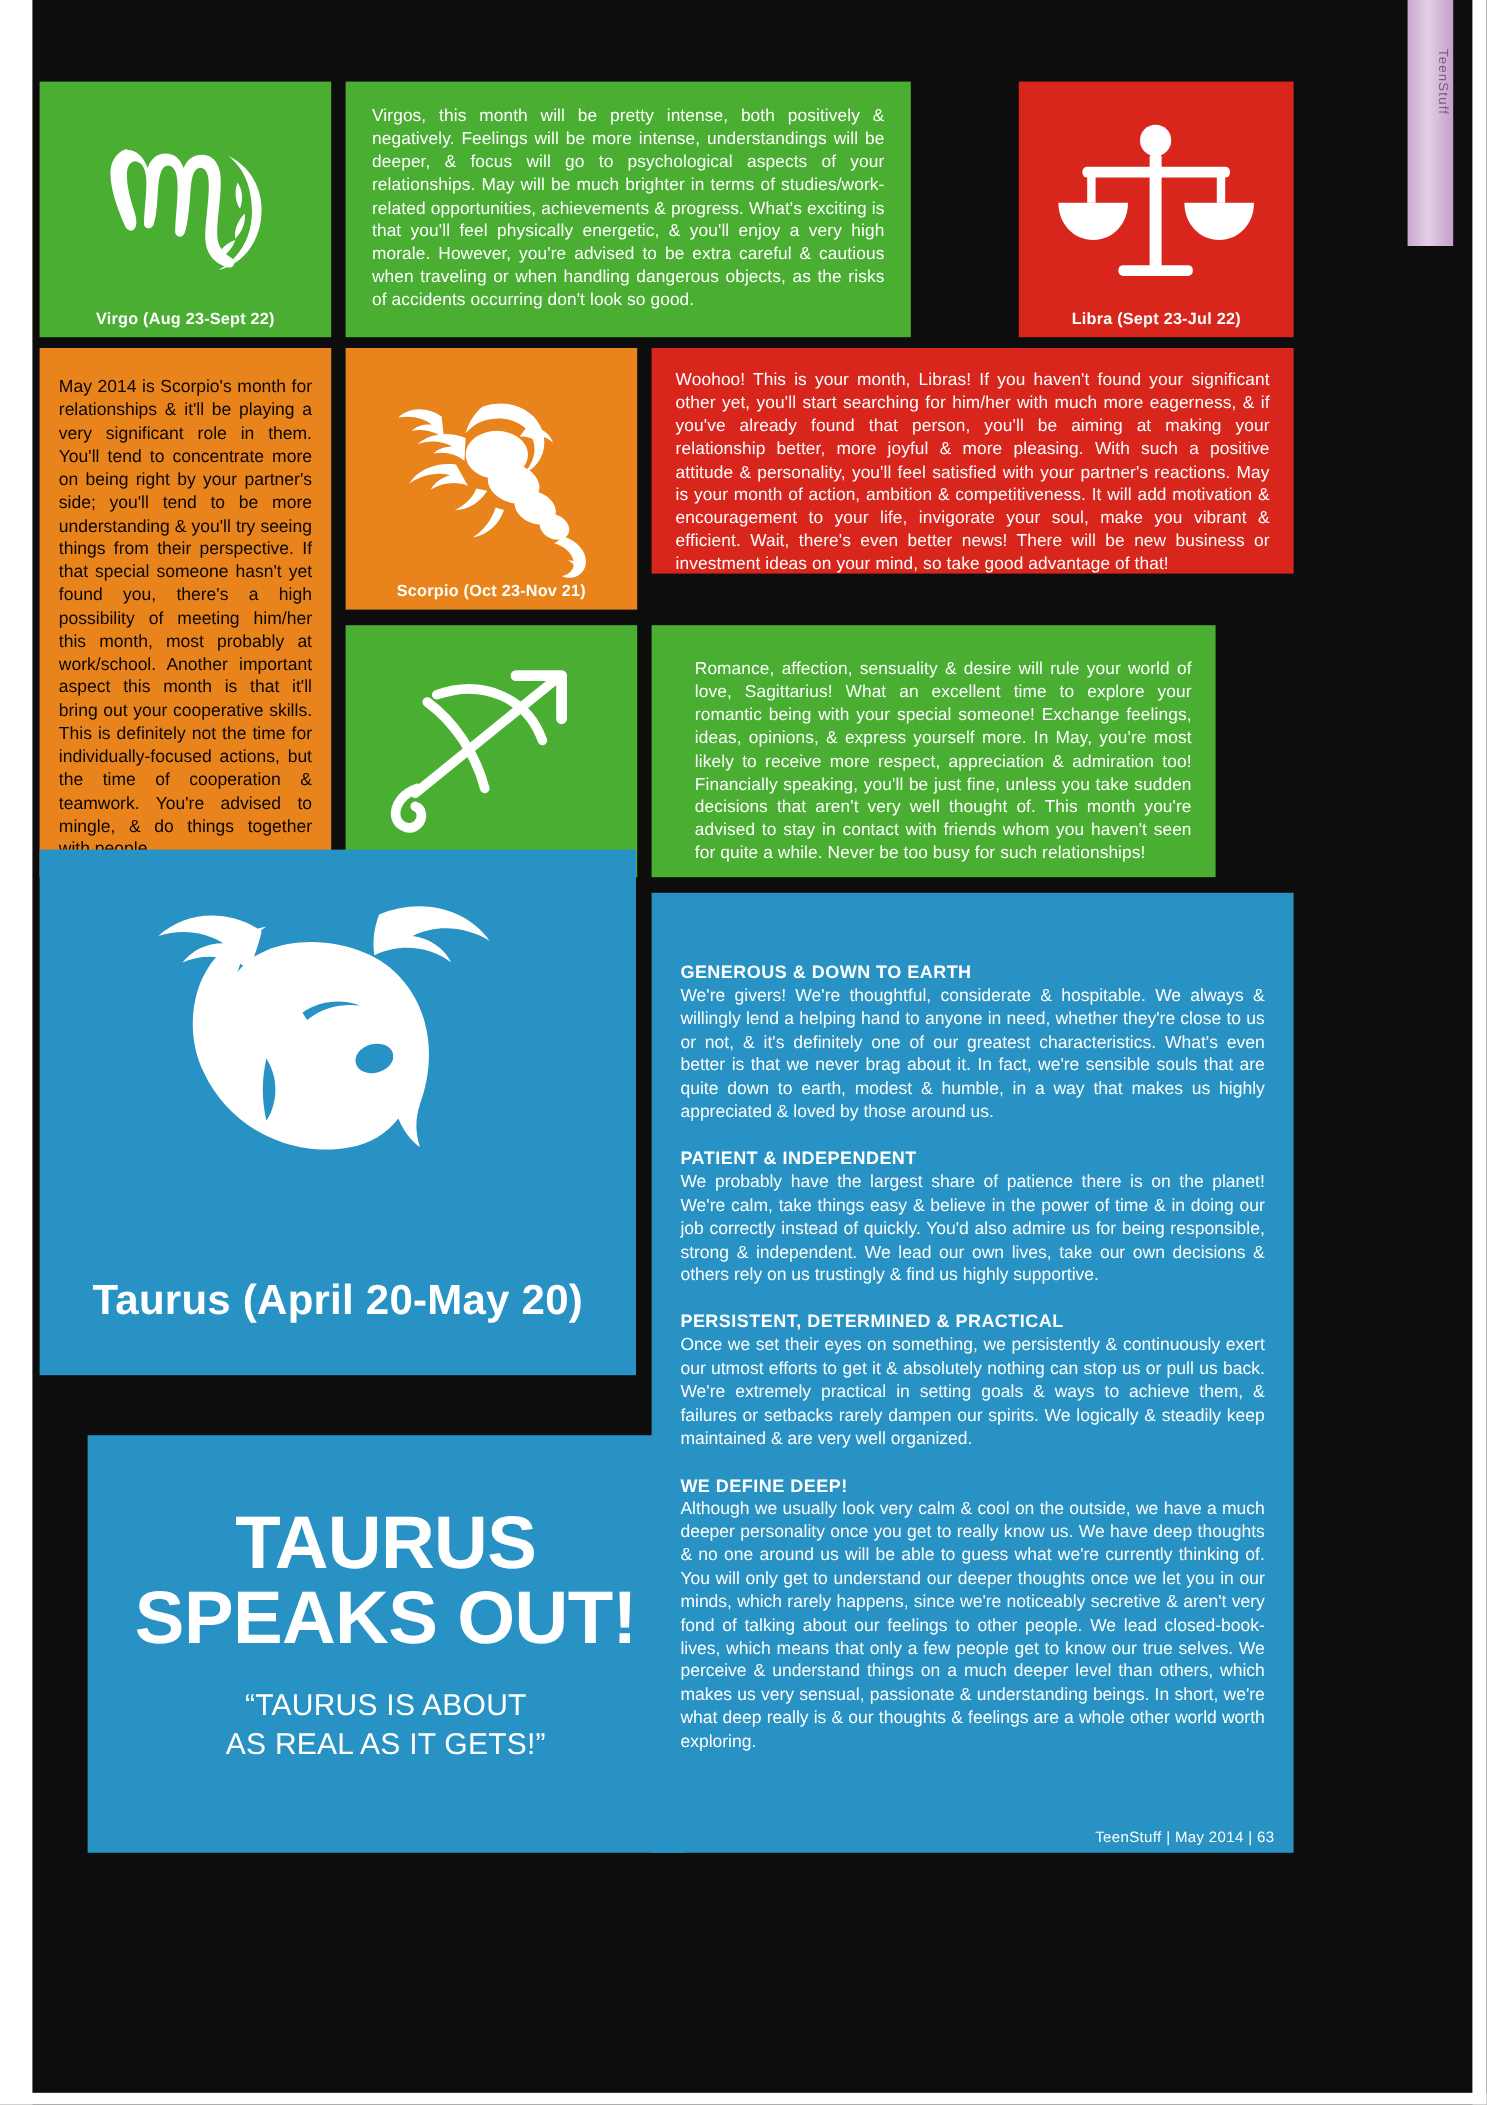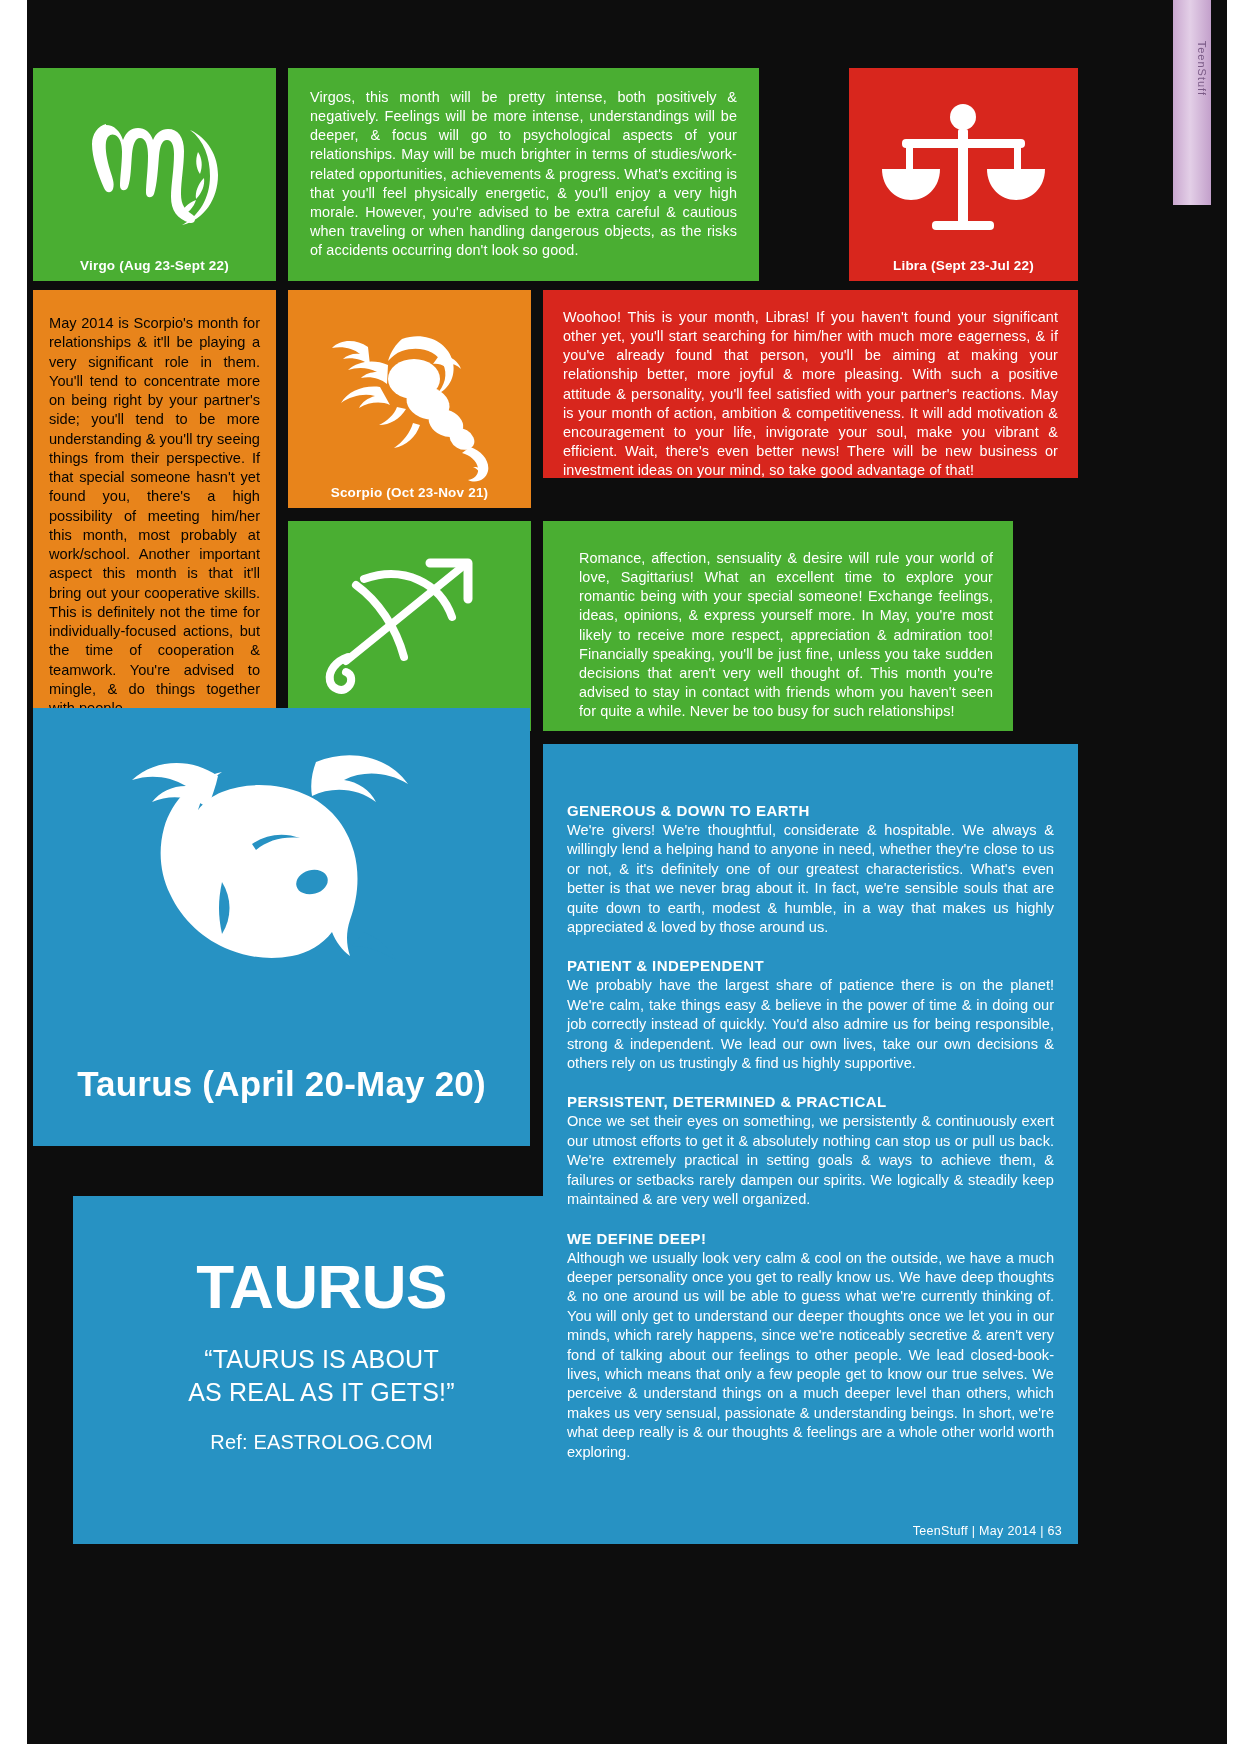--- a/index.html
+++ b/index.html
@@ -273,23 +273,23 @@
           <path d="M150 112c14-10 32-12 48-6-16-2-32 2-44 12z"></path>
           <path d="M120 150c10 16 10 36 0 52-4-18-4-34 0-52z"></path>
         </g>
       </svg>
     </div>
     <div class="taurus-title">Taurus (April 20-May 20)</div>
   </div>
 
   <div class="panel blue" style="left:33px; top:1196px; width:497px; height:348px; padding:60px 26px 10px 26px;margin-left:40px;">
     <div class="speaks-head">TAURUS</div>
+    <div class="speaks-head">SPEAKS OUT!</div>
     <div class="speaks-quote">“TAURUS IS ABOUT</div>
     <div class="speaks-quote" style="margin-top:2px;">AS REAL AS IT GETS!”</div>
-    <div class="speaks-ref">Ref: EASTROLOG.COM</div>
   </div>
 
   <div class="panel blue traits" style="left:543px; top:744px; width:535px; height:800px; padding:58px 24px 10px 24px;">
 
     <h3>GENEROUS &amp; DOWN TO EARTH</h3>
     <p>We're givers! We're thoughtful, considerate &amp; hospitable. We always &amp; willingly lend a helping hand to anyone in need, whether they're close to us or not, &amp; it's definitely one of our greatest characteristics. What's even better is that we never brag about it. In fact, we're sensible souls that are quite down to earth, modest &amp; humble, in a way that makes us highly appreciated &amp; loved by those around us.</p>
 
     <h3>PATIENT &amp; INDEPENDENT</h3>
     <p>We probably have the largest share of patience there is on the planet! We're calm, take things easy &amp; believe in the power of time &amp; in doing our job correctly instead of quickly. You'd also admire us for being responsible, strong &amp; independent. We lead our own lives, take our own decisions &amp; others rely on us trustingly &amp; find us highly supportive.</p>
 

